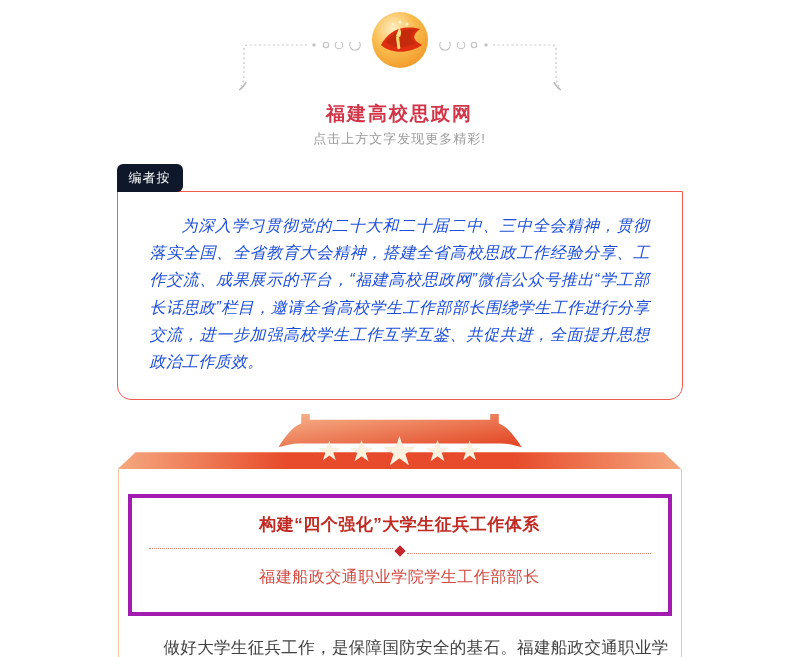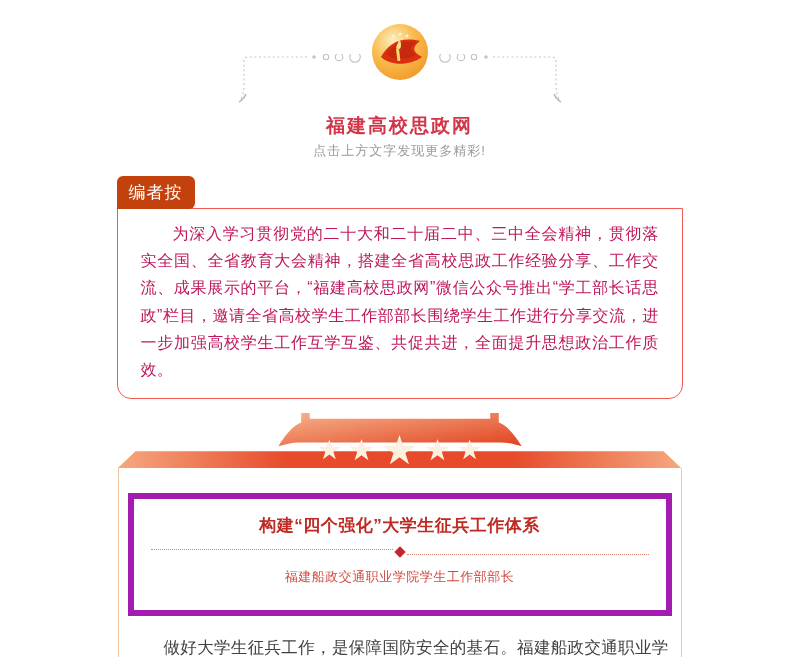--- a/index.html
+++ b/index.html
@@ -4,45 +4,45 @@
 <style>
   * { box-sizing: border-box; }
   html, body { margin: 0; padding: 0; }
   body {
     width: 799px; height: 657px; overflow: hidden;
     background: #ffffff;
     font-family: "Liberation Sans", "DejaVu Sans", sans-serif;
   }
 
   
-  .header { padding-top: 24px; text-align: center; }
+  .header { padding-top: 12px; text-align: center; }
   .logo-row { display: flex; justify-content: center; align-items: flex-start; }
   .deco-svg { margin-top: 30px; }
   .deco-right { transform: scaleX(-1); }
   .logo { width: 56px; height: 56px; margin: 0 3px; cursor: pointer; }
   .site-name {
     margin-top: 7px; font-size: 19px; font-weight: bold;
     color: #d23448; letter-spacing: 2px; cursor: pointer;
   }
   .tagline { margin-top: 3px; font-size: 13px; color: #9b9b9b; letter-spacing: 1px; }
 
   
   .editor { width: 566px; margin: 15px auto 0; }
   .badge {
-    display: inline-block; background: #c2410c; color: #fff;
-    font-size: 17px; padding: 5px 12px; letter-spacing: 1px;
+    display: inline-block; background: #0f172a; color: #fff;
+    font-size: 13px; padding: 5px 12px; letter-spacing: 1px;
     border-radius: 6px 6px 6px 0; position: relative; top: 1px;
   }
   .editor-box {
     border: 1px solid #f05a50; border-radius: 0 0 14px 14px;
     padding: 8px 20px 12px; background: #fff;
   }
   .editor-text {
-    margin: 3px; font-size: 16px; color: #be185d; line-height: 1.7;
-    text-indent: 2em; text-align: justify; letter-spacing: 0.3px;
+    margin: 12px; font-size: 16px; color: #1d4ed8; line-height: 1.7;
+    text-indent: 2em; text-align: justify; letter-spacing: 0.3px; font-style: italic;
   }
 
   
   .monument { width: 564px; margin: 14px auto 0; position: relative; }
   .roof { display: block; margin: 0 auto; width: 256px; height: 38px; }
   .bar {
     height: 17px;
     background: linear-gradient(90deg, #f5a87f 0%, #e74b2b 30%, #e74b2b 70%, #f5a87f 100%);
     clip-path: polygon(18px 0, calc(100% - 18px) 0, 100% 100%, 0 100%);
   }
@@ -54,31 +54,31 @@
   }
   .star-s { font-size: 27px; line-height: 1; }
   .star-m { font-size: 29px; line-height: 1; }
   .star-l { font-size: 40px; line-height: 1; }
 
   .card {
     background: #fff; height: 300px; overflow: hidden;
     border-left: 1px solid #f3c49e; border-right: 1px solid #f3c49e;
     padding: 25px 9px 0;
   }
-  .title-box { border: 6px solid #a21caf; padding: 15px 13px 12px; background: #fff; }
+  .title-box { border: 4px solid #a21caf; padding: 15px 13px 12px; background: #fff; }
   .article-title {
     margin: 0; text-align: center; font-size: 17px; font-weight: bold;
     color: #bf2a22; letter-spacing: 0.5px;
   }
   .divider { display: flex; align-items: center; margin: 11px 4px 7px; }
   .divider .seg { flex: 1; border-top: 1px dotted #dd8376; }
   .divider .seg-left  { margin-bottom: 5px; }
   .divider .seg-right { margin-top: 5px; }
   .diamond { width: 8px; height: 8px; background: #c1272d; transform: rotate(45deg); margin: 0 3px; flex: none; }
-  .author-title { margin: 12px; text-align: center; font-size: 13px; color: #d04a40; letter-spacing: 0.5px; }
+  .author-title { margin: 12px; text-align: center; font-size: 16px; color: #d04a40; letter-spacing: 0.5px; }
   .author-name  { margin: 5px 0 0; text-align: center; font-size: 14px; color: #d04a40; letter-spacing: 1px; }
 
   .body-text {
     margin: 17px 3px 0; font-size: 16.5px; color: #404040; line-height: 1.7;
     text-indent: 2em; text-align: justify; letter-spacing: 0.2px;
   }
 </style>
 </head>
 <body>
 

